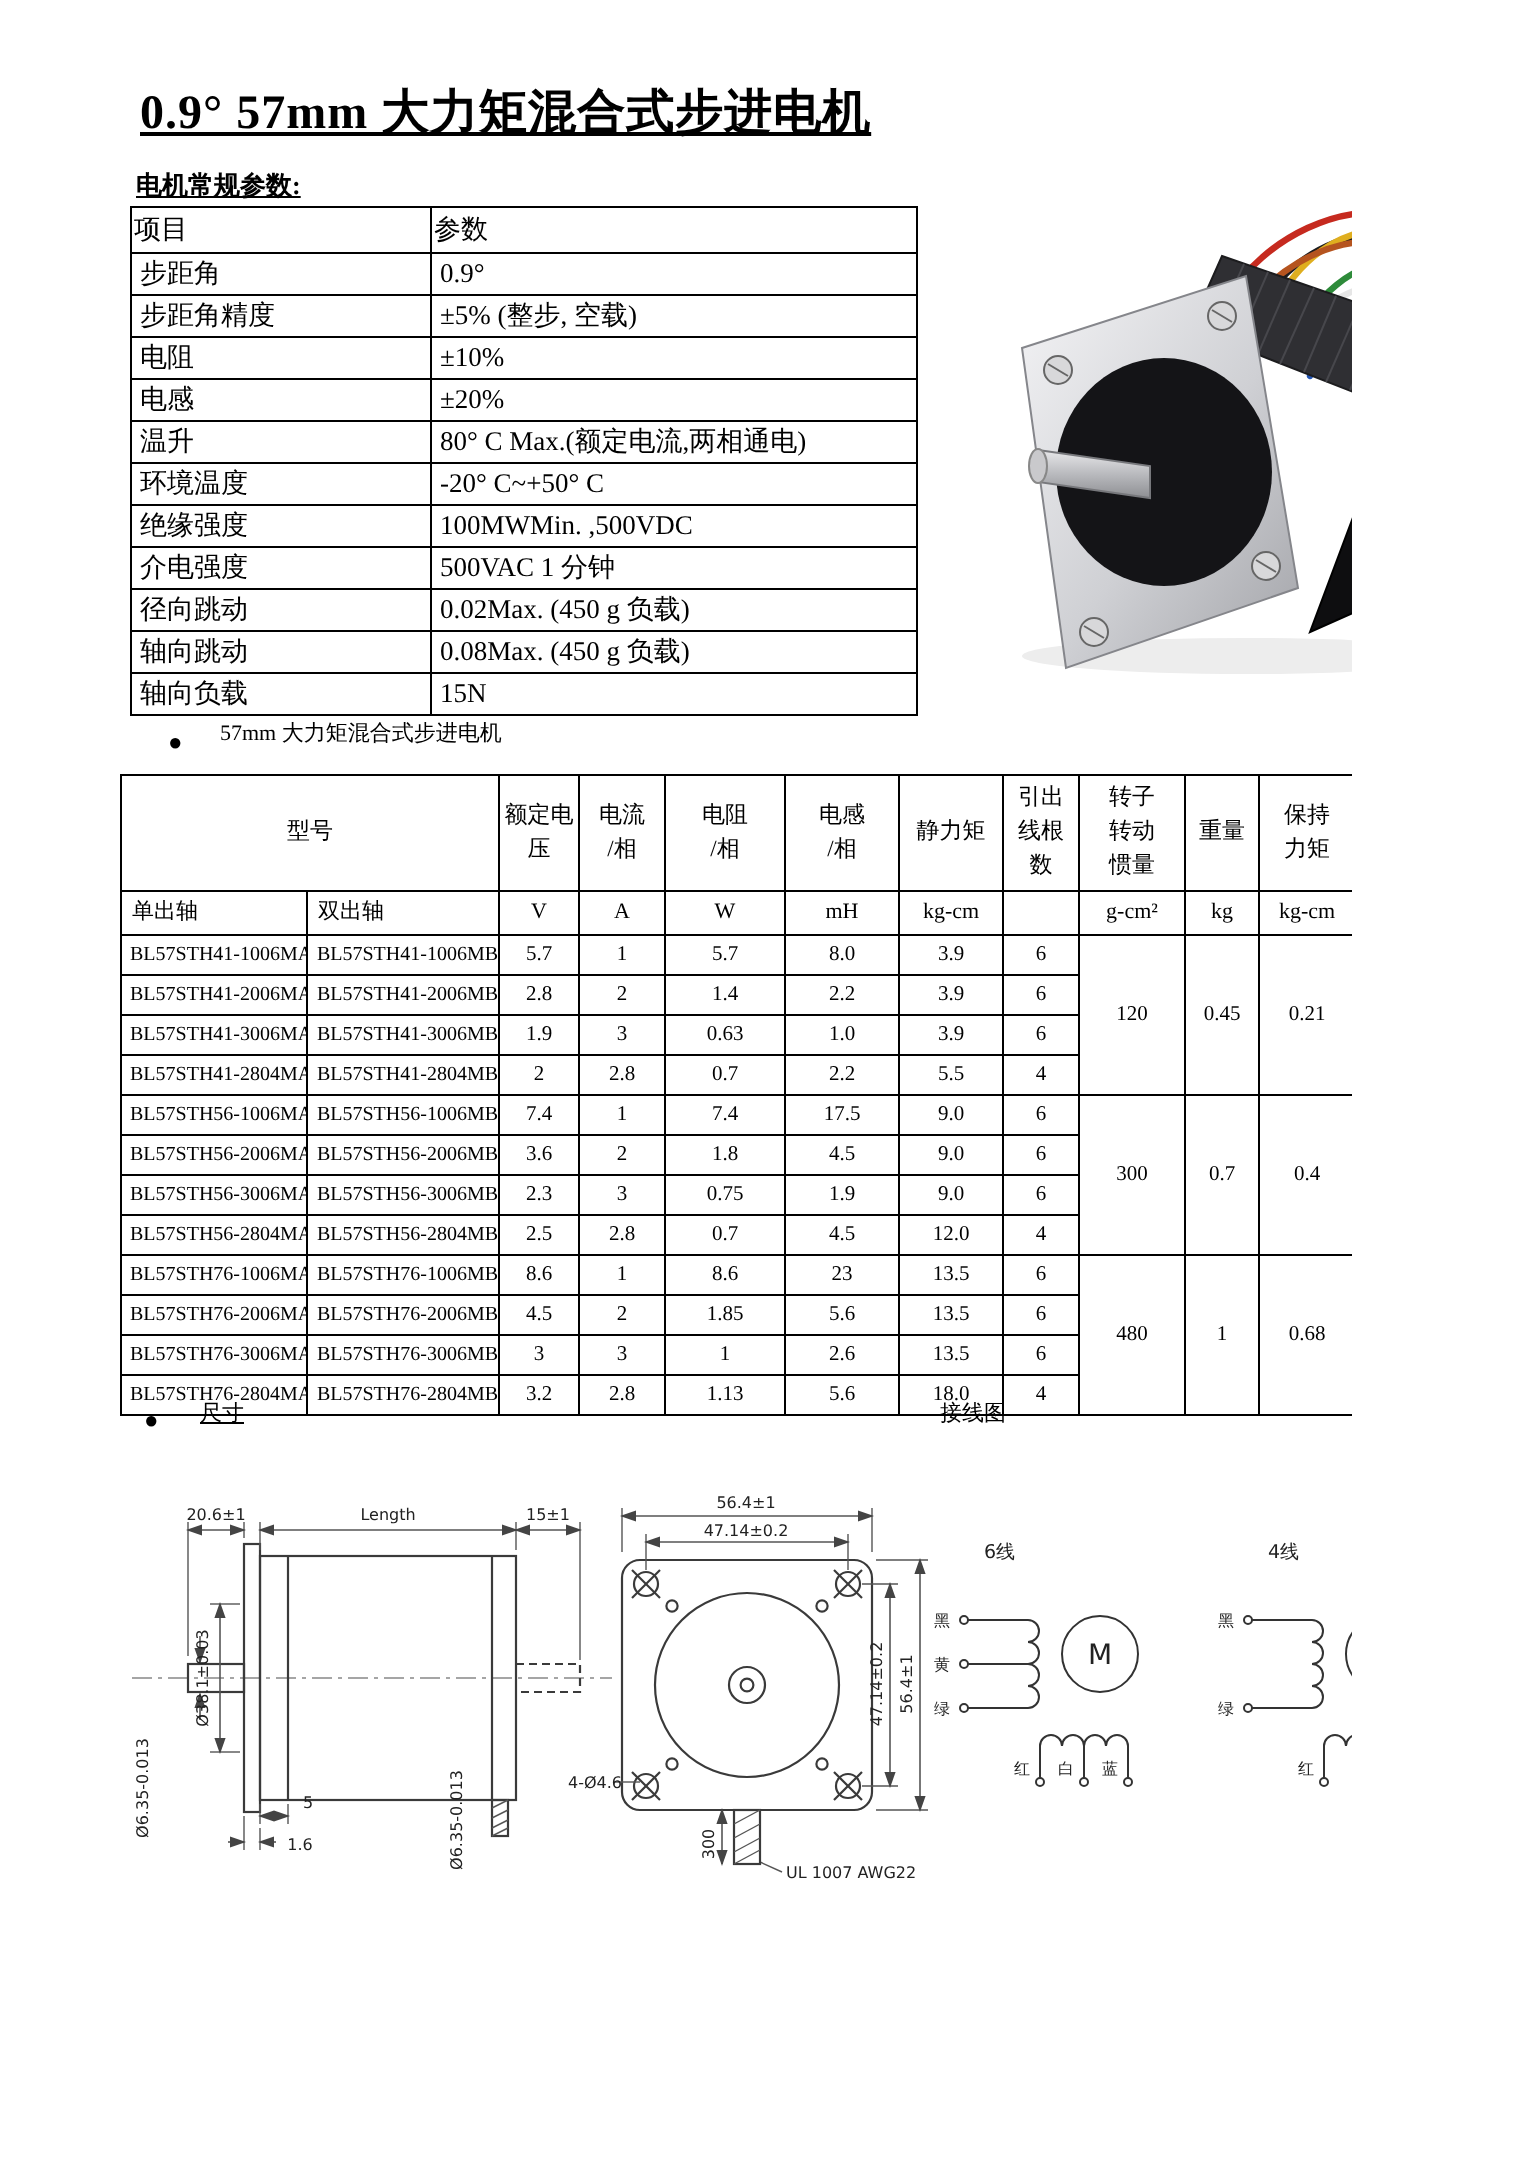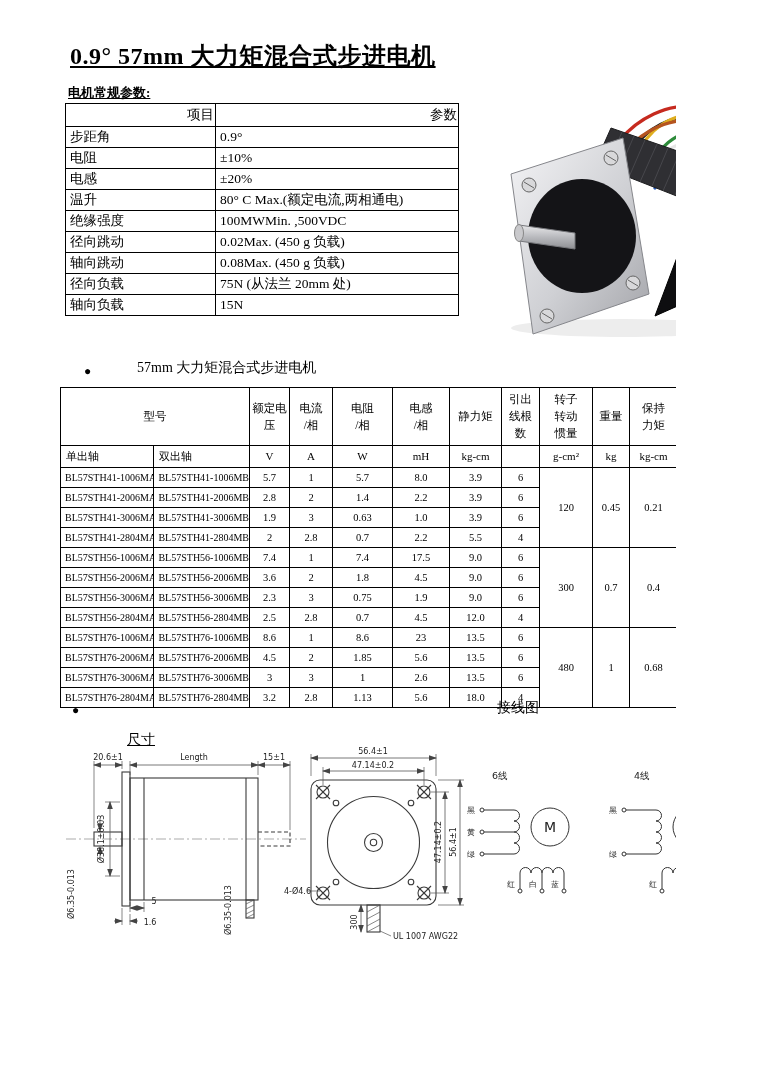--- a/index.html
+++ b/index.html
@@ -6,28 +6,28 @@
   .page{position:relative;width:676px;height:1089px;background:#ffffff;overflow:hidden;
         font-family:"Liberation Serif", serif;color:#000;}
   .title{position:absolute;left:70px;top:40px;font-size:24px;font-weight:bold;
          text-decoration:underline;letter-spacing:.5px;}
   .subtitle{position:absolute;left:68px;top:84px;font-size:13px;font-weight:bold;
             text-decoration:underline;}
   
   table{border-collapse:collapse;table-layout:fixed;}
   td,th{border:1px solid #000;overflow:hidden;font-weight:normal;}
   .gen{position:absolute;left:65px;top:103px;width:393px;border:1.5px solid #000;font-size:13.5px;}
-  .gen th{height:20px;text-align:right;}
+  .gen th{height:20px;text-align:left;}
   .gen td{height:20px;padding:0 4px;white-space:nowrap;font-family:Liberation Serif, serif;}
   .gen col.c1{width:150px}.gen col.c2{width:243px}
   
   .photo{position:absolute;left:483px;top:86px;width:272px;height:255px;}
   
   .bullet{position:absolute;font-size:12px;}
-  .bullet-label{position:absolute;font-size:14px;margin-left:27px;}
+  .bullet-label{position:absolute;font-size:11px;}
   
   .spec{position:absolute;left:60px;top:387px;width:663px;border:1.5px solid #000;}
   .spec th{font-size:11.5px;text-align:center;vertical-align:middle;white-space:pre-line;line-height:1.45;padding:0;}
   .spec th.vtop{vertical-align:top;padding-top:3px;}
   .spec tr.h1{height:58px;}
   .spec tr.h2{height:22px;}
   .spec tr.h2 th{font-size:11px;}
   .spec th.axis{font-size:12.5px;text-align:left;padding-left:5px;margin-left:48px;}
   .spec td{height:19px;font-size:10.5px;text-align:center;padding:0;}
   .spec td.m{font-size:10px;text-align:right;padding-left:4px;white-space:nowrap;}
@@ -61,46 +61,54 @@
         <th>项目</th>
         <th>参数</th>
       </tr>
     </thead>
     <tbody id="gen-body">
         <tr>
           <td>步距角</td>
           <td>0.9°</td>
         </tr>
         <tr>
+          <td>步距角精度</td>
+          <td>±5% (整步, 空载)</td>
+        </tr>
+        <tr>
           <td>电阻</td>
           <td>±10%</td>
         </tr>
         <tr>
           <td>电感</td>
           <td>±20%</td>
         </tr>
         <tr>
           <td>温升</td>
           <td>80° C Max.(额定电流,两相通电)</td>
         </tr>
         <tr>
+          <td>环境温度</td>
+          <td>-20° C~+50° C</td>
+        </tr>
+        <tr>
           <td>绝缘强度</td>
           <td>100MWMin. ,500VDC</td>
         </tr>
         <tr>
+          <td>介电强度</td>
+          <td>500VAC 1 分钟</td>
+        </tr>
+        <tr>
           <td>径向跳动</td>
           <td>0.02Max. (450 g 负载)</td>
         </tr>
         <tr>
           <td>轴向跳动</td>
           <td>0.08Max. (450 g 负载)</td>
-        </tr>
-        <tr>
-          <td>径向负载</td>
-          <td>75N   (从法兰 20mm 处)</td>
         </tr>
         <tr>
           <td>轴向负载</td>
           <td>15N</td>
         </tr>
       </tbody>
   </table>
 
   <svg class="photo" viewBox="0 0 272 255">
     <ellipse cx="140" cy="242" rx="112" ry="9" fill="#ededed"></ellipse>
@@ -341,21 +349,21 @@
           <td class="n">2.8</td>
           <td class="n">1.13</td>
           <td class="n">5.6</td>
           <td class="n">18.0</td>
           <td class="n">4</td>
         </tr>
       </tbody>
   </table>
 
   <span class="bullet" style="left:72px;top:703px;">●</span>
-  <span class="bullet-label" style="left:100px;top:731px;text-decoration:underline;">尺寸</span>
+  <span class="bullet-label" style="left:100px;top:699px;text-decoration:underline;">尺寸</span>
   <span class="bullet-label" style="left:470px;top:699px;">接线图</span>
 
   <svg class="draw" style="left:58px;top:742px;" width="252" height="196" viewBox="0 0 252 196">
     <defs>
       <marker id="arr" markerUnits="userSpaceOnUse" markerWidth="8" markerHeight="8" refX="7" refY="4" orient="auto-start-reverse">
         <path d="M0,1.2 L8,4 L0,6.8 z" fill="#444"></path>
       </marker>
     </defs>
     <line class="cl" x1="8" y1="97" x2="248" y2="97"></line>
     <rect class="geo" x="64" y="30" width="8" height="134"></rect>

